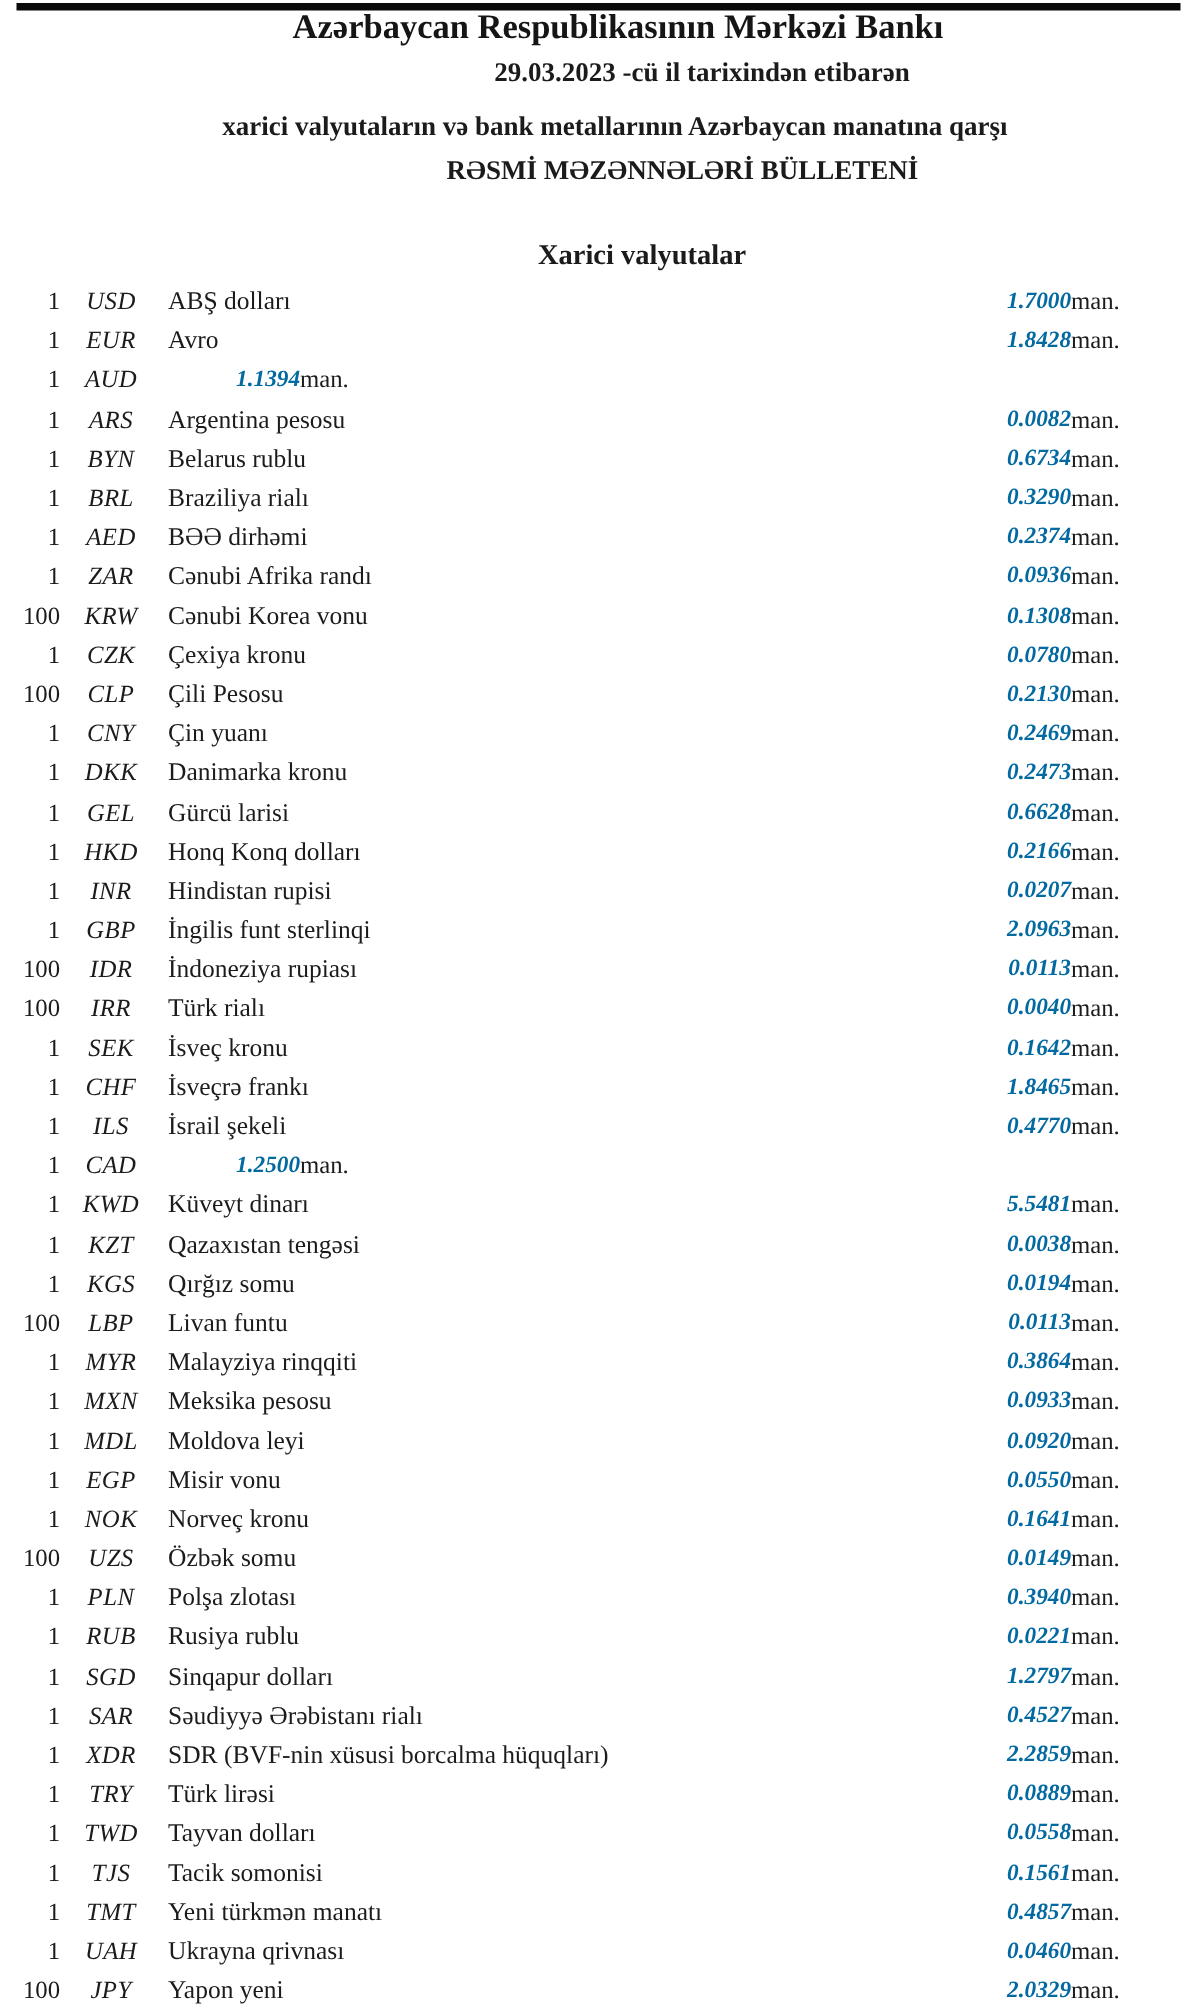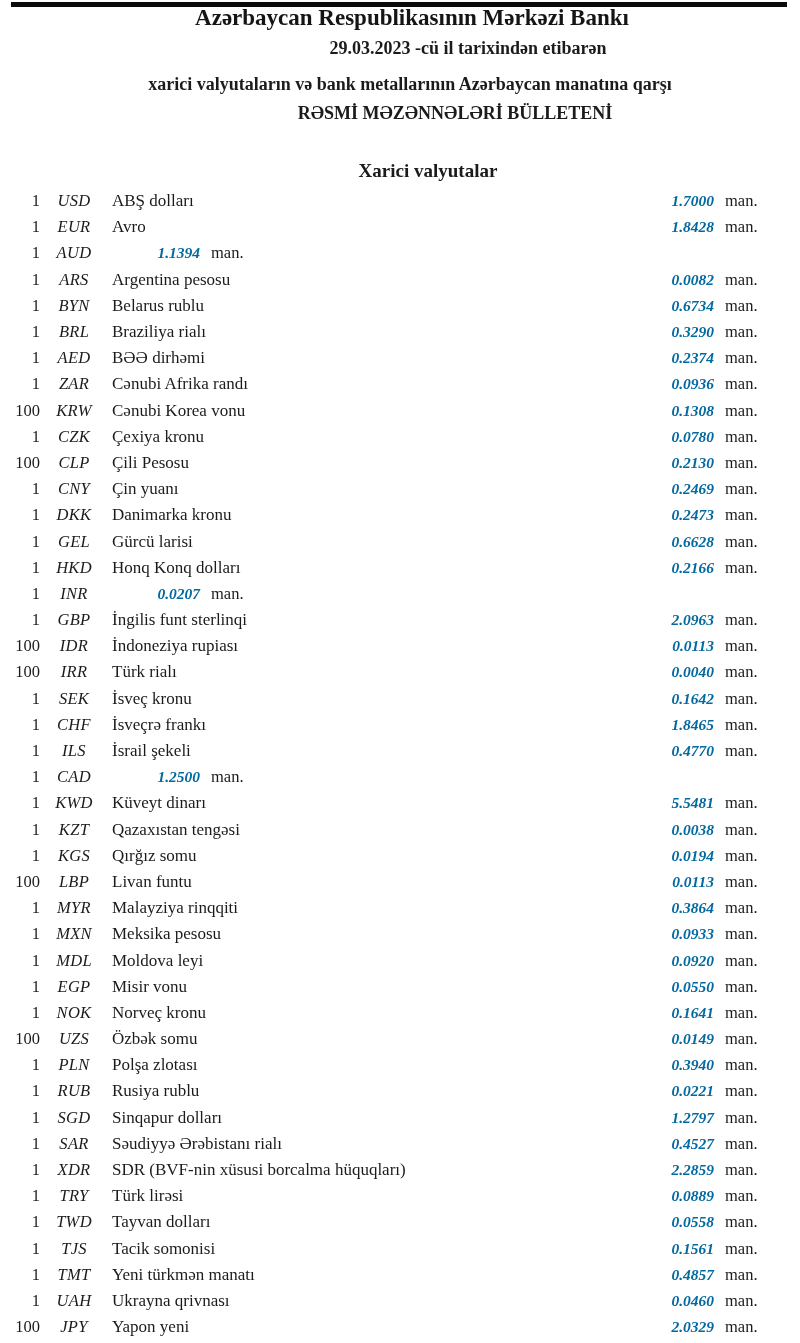--- a/index.html
+++ b/index.html
@@ -93,21 +93,20 @@
     width: 92px;
     text-align: right;
     font-weight: bold;
     font-style: italic;
     font-size: 15.5px;
     flex: none;
     color: #0369a1;
   }
   .unit {
     width: 86px;
-    padding-left: 11px;
     box-sizing: border-box;
     text-align: left;
     font-size: 16.5px;
     flex: none;
   }
 </style>
 </head>
 <body>
 
 <div class="scan-topbar"></div>
@@ -235,20 +234,21 @@
     <span class="qty">1</span>
     <span class="code">HKD</span>
     <span class="name">Honq Konq dolları</span>
     <span class="rate">0.2166</span>
     <span class="unit">man.</span>
   </div>
 
   <div class="row">
     <span class="qty">1</span>
     <span class="code">INR</span>
+    <span class="name">Hindistan rupisi</span>
     <span class="rate">0.0207</span>
     <span class="unit">man.</span>
   </div>
 
   <div class="row">
     <span class="qty">1</span>
     <span class="code">GBP</span>
     <span class="name">İngilis funt sterlinqi</span>
     <span class="rate">2.0963</span>
     <span class="unit">man.</span>

